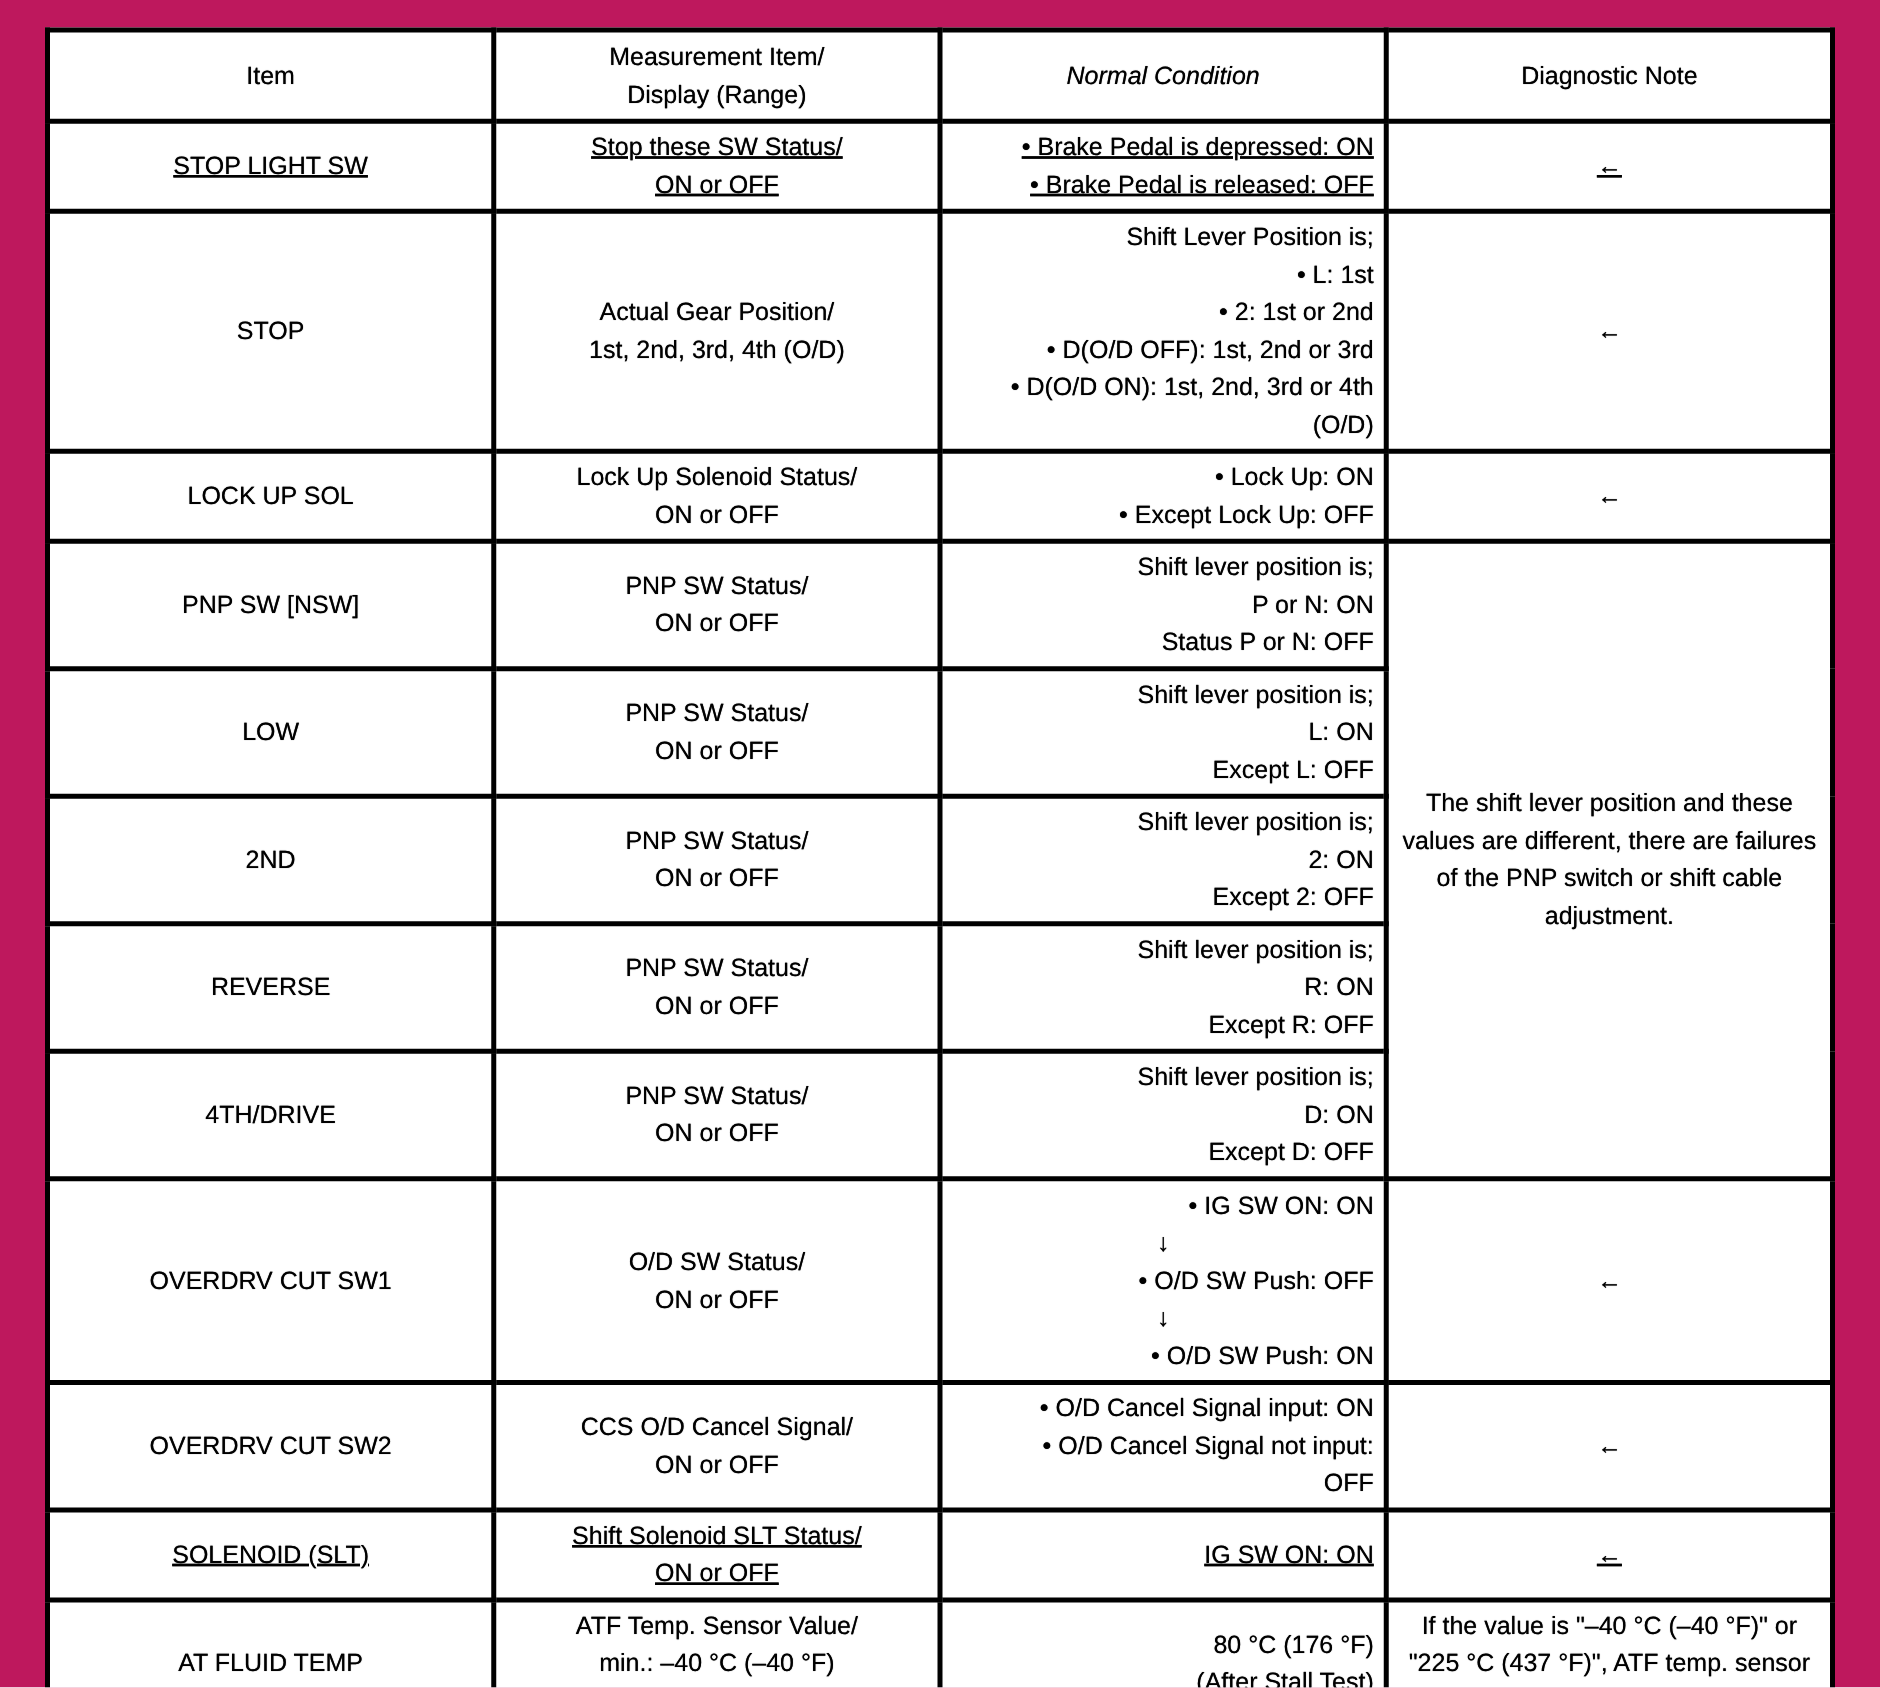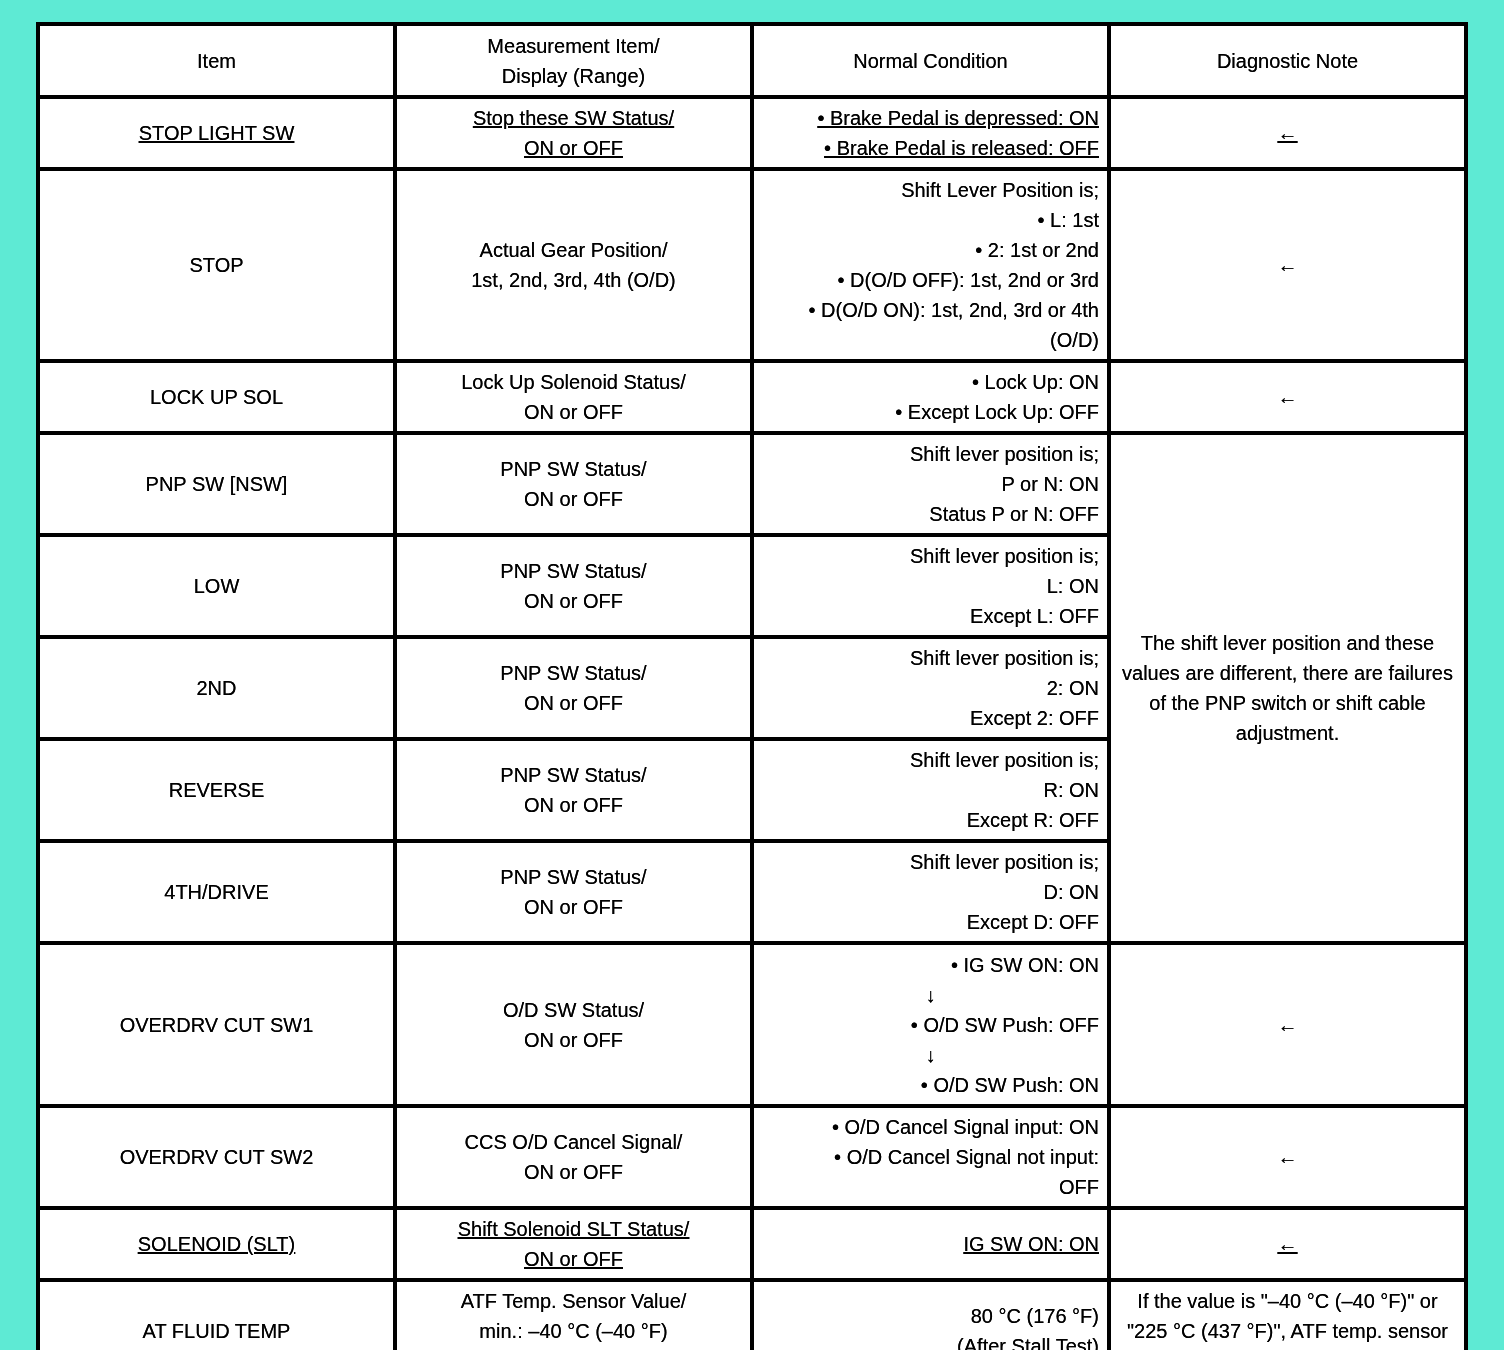--- a/index.html
+++ b/index.html
@@ -8,21 +8,21 @@
     background: #ffffff;
     width: 1504px;
     height: 1350px;
     font-family: "Liberation Sans", "DejaVu Sans", sans-serif;
     color: #000000;
   }
   .page {
     position: relative;
     width: 1504px;
     height: 1350px;
-    background: #5eead4;
+    background: #be185d;
     overflow: hidden;
   }
   table.diag {
     position: absolute;
     left: 36px;
     top: 22px;
     width: 1432px;
     border-collapse: collapse;
     table-layout: fixed;
     background: #ffffff;
@@ -60,21 +60,21 @@
         <col>
         <col>
       </colgroup>
     <thead>
       <tr style="height:73px;">
         <th class="col-item">Item</th>
         <th class="col-measure">
             <div>Measurement Item/</div>
             <div>Display (Range)</div>
           </th>
-        <th class="col-normal" style="text-align:center;">Normal Condition</th>
+        <th class="col-normal" style="text-align:center;font-style:italic;">Normal Condition</th>
         <th class="col-note">Diagnostic Note</th>
       </tr>
     </thead>
     <tbody>
       <tr style="height:68px;text-decoration:underline;">
         <td class="col-item">STOP LIGHT SW</td>
         <td class="col-measure">
             <div>Stop these SW Status/</div>
             <div>ON or OFF</div>
           </td>

